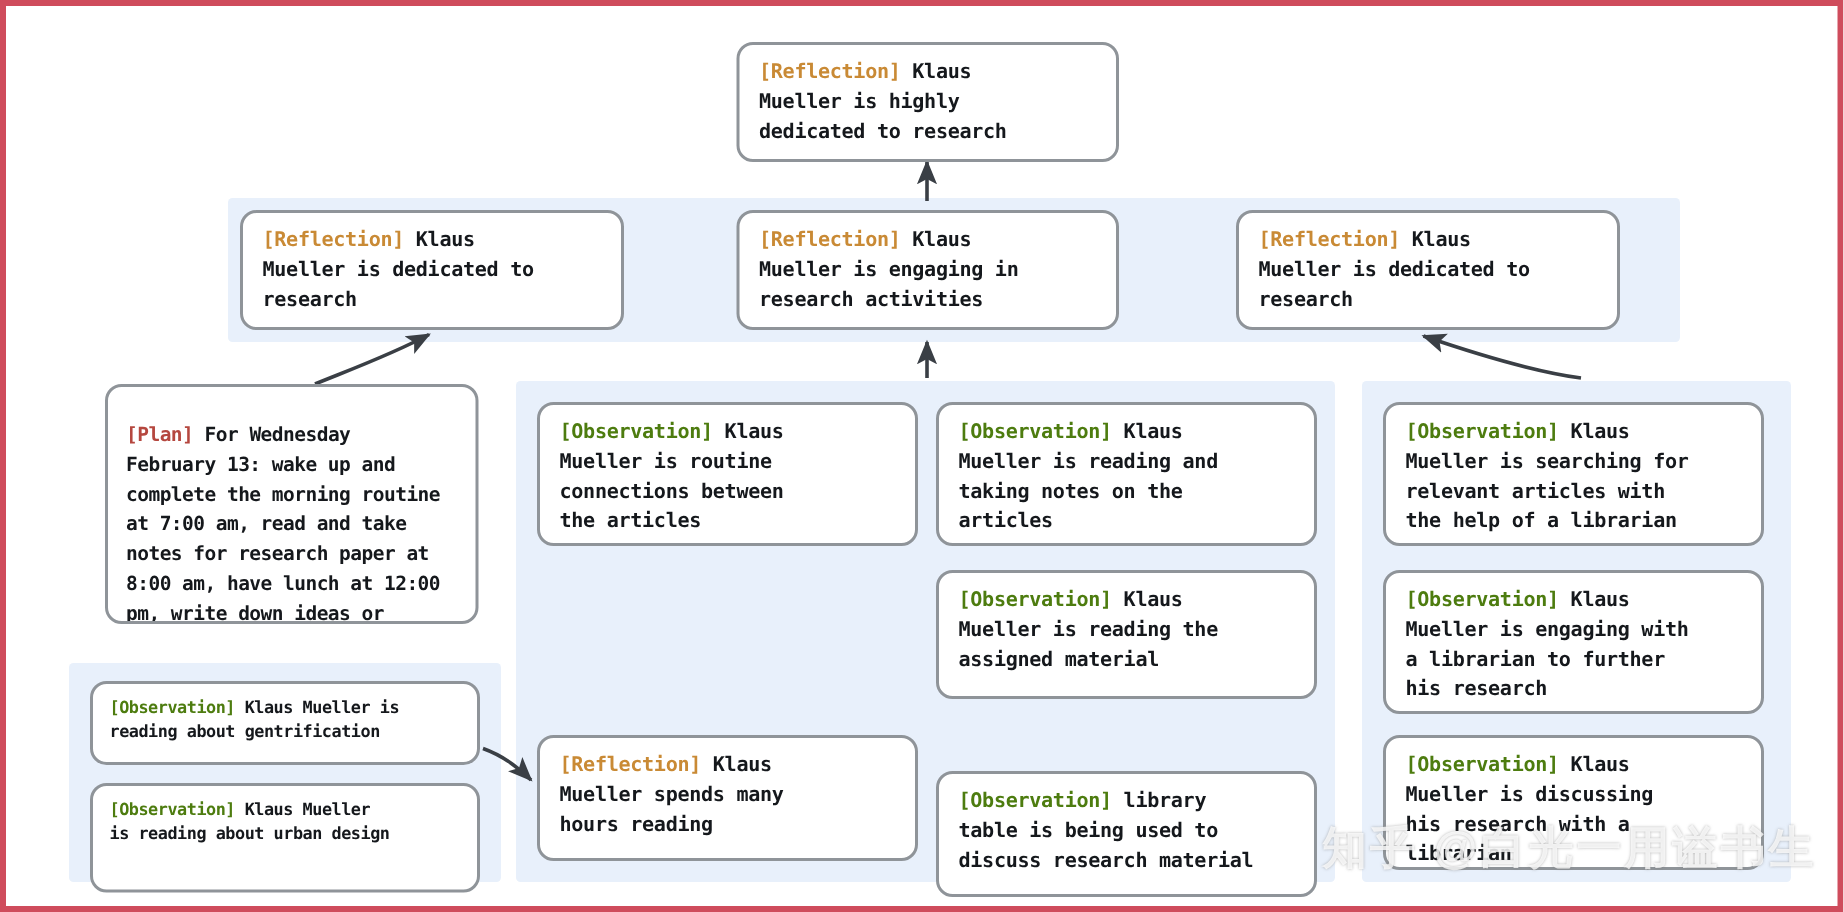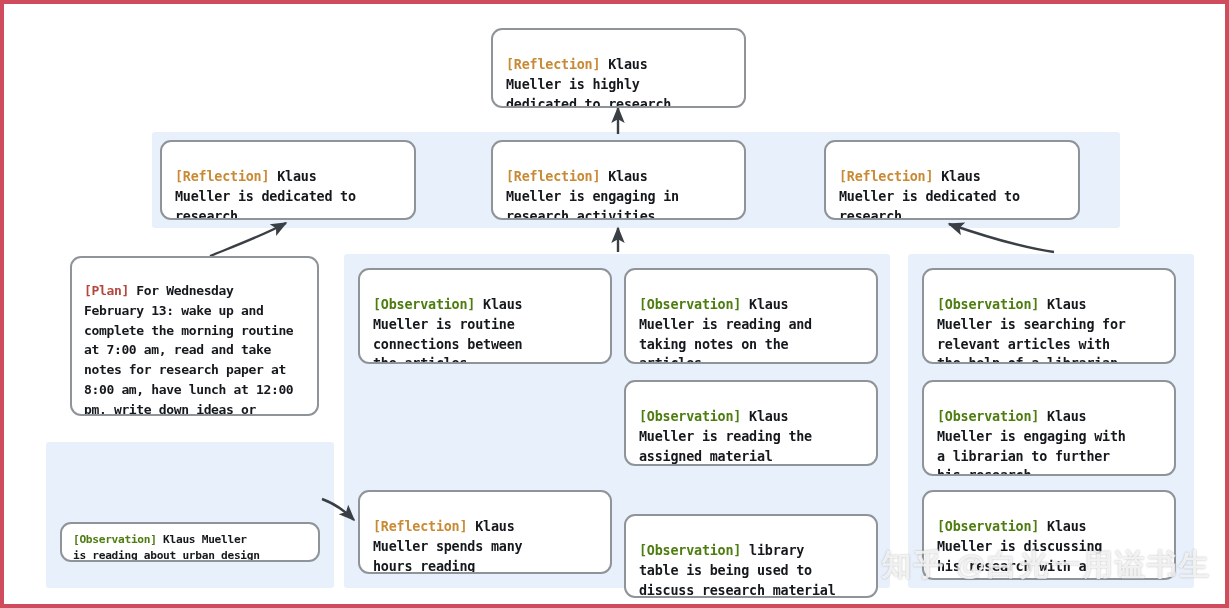--- a/index.html
+++ b/index.html
@@ -31,21 +31,21 @@
     box-sizing: border-box;
     background: #ffffff;
     border: 2.2px solid #8f9499;
     border-radius: 11px;
     color: #15181c;
     font-family: "DejaVu Sans Mono", "Liberation Mono", monospace;
     font-weight: bold;
     font-size: 13.4px;
     line-height: 1.48;
     letter-spacing: -0.2px;
-    padding: 25px 11px 9px 13px;
+    padding: 9px 11px 9px 13px;
     white-space: pre-wrap;
     overflow: hidden;
     z-index: 5;
   }
   .node.small {
     font-size: 11.6px;
     line-height: 1.42;
     letter-spacing: -0.25px;
     padding: 8px 10px 8px 11px;
   }
@@ -140,22 +140,24 @@
   <div class="node plan" style="left:66px; top:252px; width:249px; height:160px;"><span class="tag tag-plan">[Plan]</span><span> For Wednesday
 February 13: wake up and
 complete the morning routine
 at 7:00 am, read and take
 notes for research paper at
 8:00 am, have lunch at 12:00
 pm, write down ideas or
 brainstorm potential
 solutions at 1:00 pm, [...]</span></div>
 
+  <div class="node tiny" style="left:56px; top:450px; width:260px; height:56px;"><span class="tag tag-observation">[Observation]</span><span> Klaus Mueller is
+reading about gentrification</span></div>
 
-  <div class="node tiny" style="left:56px; top:518px; width:260px; height:40px;"><span class="tag tag-observation">[Observation]</span><span> Klaus Mueller
+  <div class="node tiny" style="left:56px; top:518px; width:260px; height:73px;"><span class="tag tag-observation">[Observation]</span><span> Klaus Mueller
 is reading about urban design</span></div>
 
   <div class="node" style="left:354px; top:264px; width:254px; height:96px;"><span class="tag tag-observation">[Observation]</span><span> Klaus
 Mueller is routine
 connections between
 the articles</span></div>
 
 
   <div class="node" style="left:354px; top:486px; width:254px; height:84px;"><span class="tag tag-reflection">[Reflection]</span><span> Klaus
 Mueller spends many

